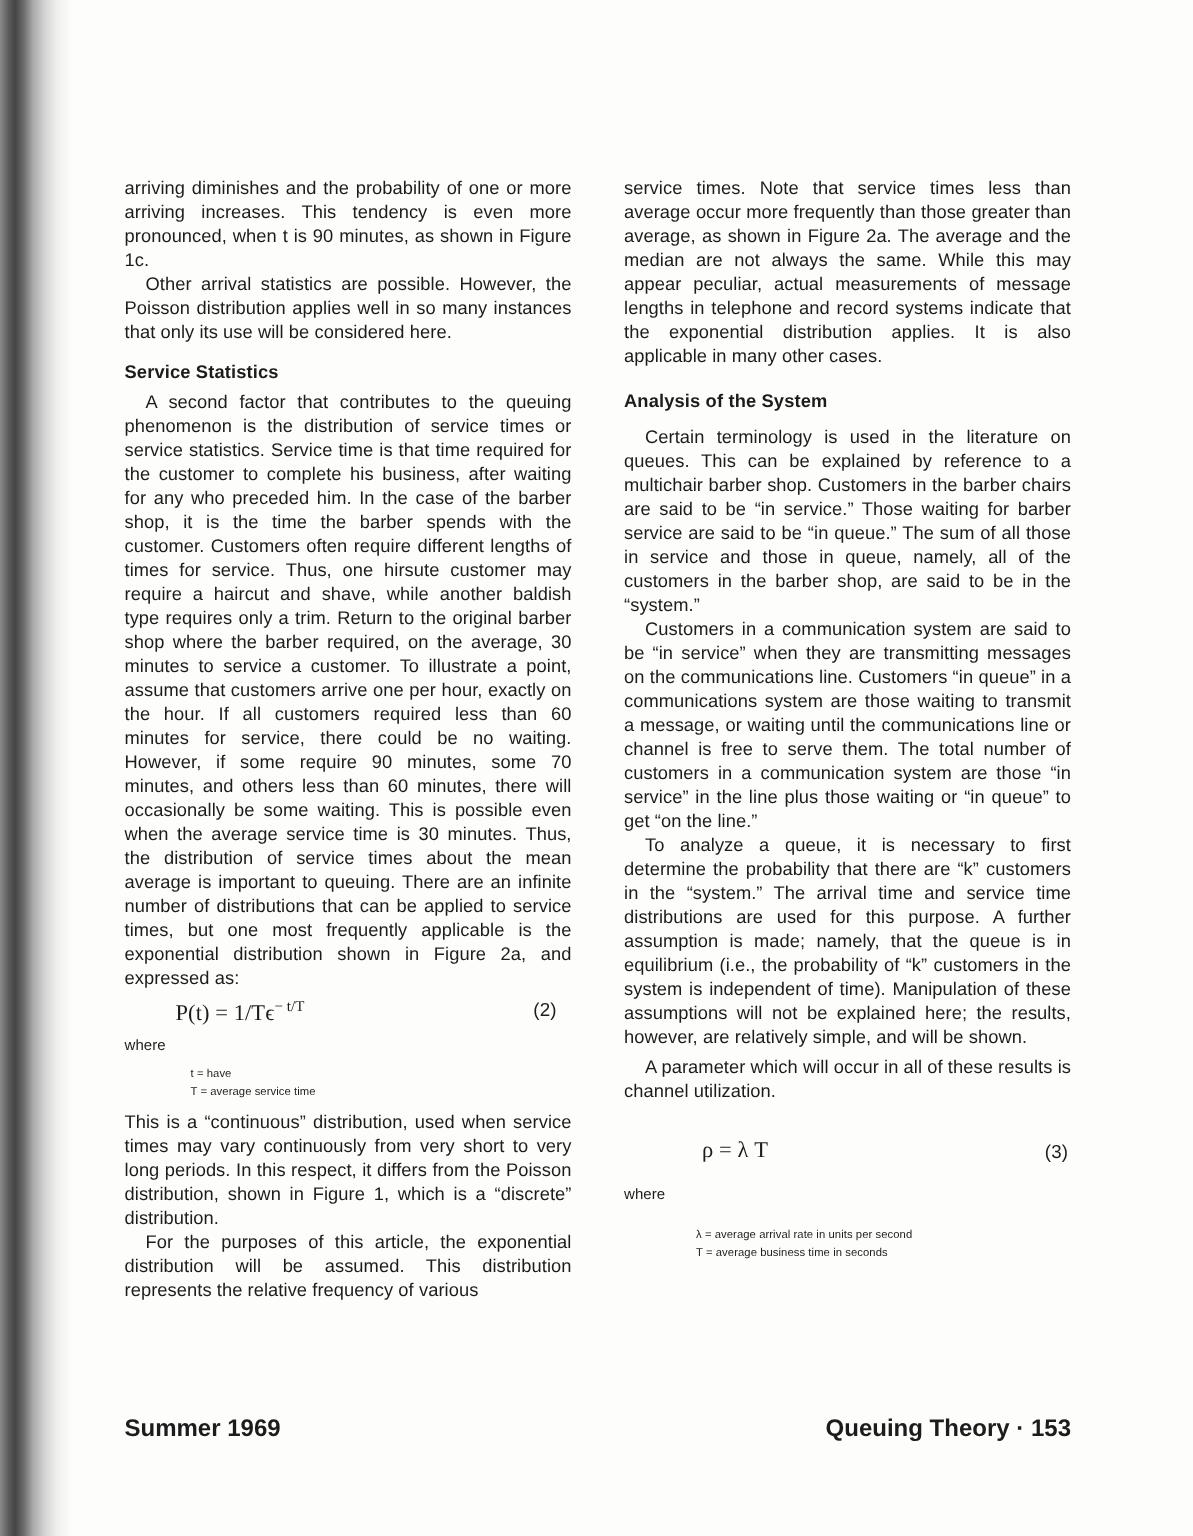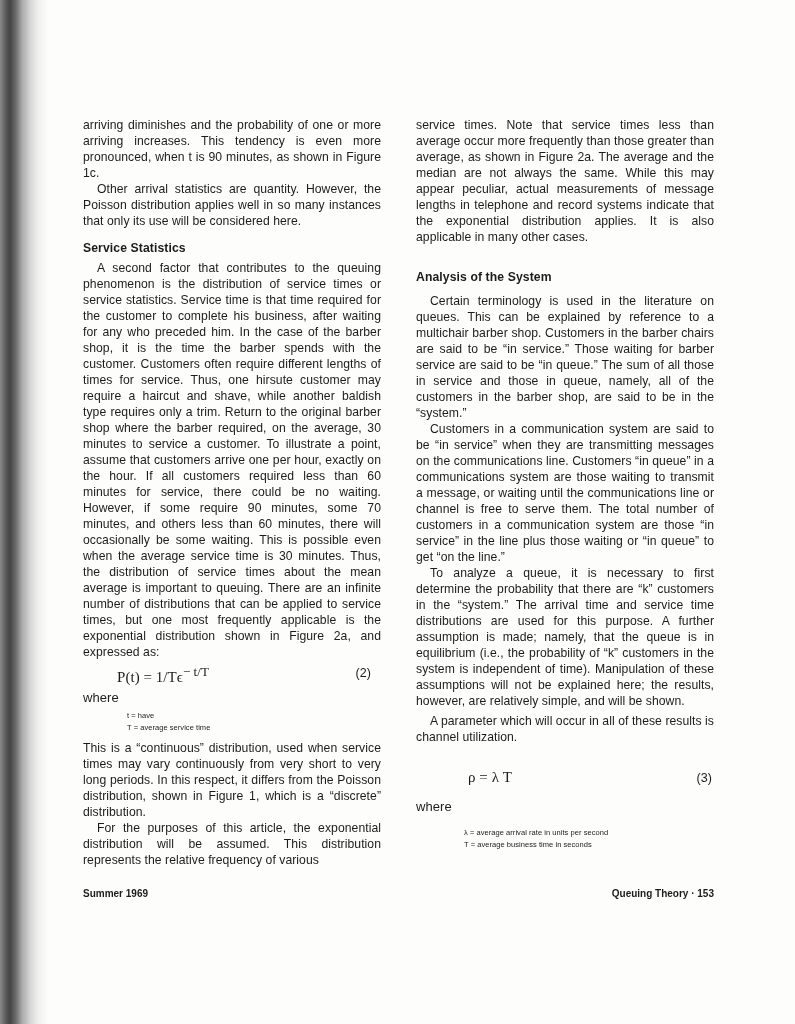--- a/index.html
+++ b/index.html
@@ -24,60 +24,60 @@
   p.noindent { text-indent: 0; }
   h3 {
     margin: 11px 0 4px 0; font-size: 12.2px; font-weight: bold;
     text-indent: 0; letter-spacing: 0.1px;
   }
   .eq {
     position: relative; height: 24px; margin: 2px 0 0 0;
     font-family: "Liberation Serif", "DejaVu Serif", serif; font-size: 15px;
   }
   .eq .expr { position: absolute; left: 34px; top: 2px; }
-  .eq .expr sup { font-size: 13px; vertical-align: 6px; }
+  .eq .expr sup { font-size: 10px; vertical-align: 6px; }
   .eq .num {
     position: absolute; right: 10px; top: 3px;
     font-family: "Liberation Sans", sans-serif; font-size: 12.5px;
   }
-  .where { font-size: 13px; margin: 4px 0 4px 0; text-indent: 0; }
+  .where { font-size: 10px; margin: 4px 0 4px 0; text-indent: 0; }
   .defs { font-size: 7.5px; line-height: 12px; padding-left: 44px; margin-bottom: 6px; }
   .defs.right { padding-left: 48px; margin-bottom: 0; }
   .footer {
-    position: absolute; top: 888px; font-size: 10px; font-weight: bold;
+    position: absolute; top: 944px; font-size: 16px; font-weight: bold;
   }
   .footer.left { left: 83px; }
   .footer.right { right: 81px; text-align: right; }
 </style>
 </head>
 <body>
 
 <div class="binding"></div>
 
 <div class="col left">
   <p class="noindent">arriving diminishes and the probability of one or more arriving increases. This tendency is even more pronounced, when t is 90 minutes, as shown in Figure 1c.</p>
-  <p>Other arrival statistics are quantity. However, the Poisson distribution applies well in so many instances that only its use will be considered here.</p>
+  <p>Other arrival statistics are possible. However, the Poisson distribution applies well in so many instances that only its use will be considered here.</p>
   <h3>Service Statistics</h3>
   <p>A second factor that contributes to the queuing phenomenon is the distribution of service times or service statistics. Service time is that time required for the customer to complete his business, after waiting for any who preceded him. In the case of the barber shop, it is the time the barber spends with the customer. Customers often require different lengths of times for service. Thus, one hirsute customer may require a haircut and shave, while another baldish type requires only a trim. Return to the original barber shop where the barber required, on the average, 30 minutes to service a customer. To illustrate a point, assume that customers arrive one per hour, exactly on the hour. If all customers required less than 60 minutes for service, there could be no waiting. However, if some require 90 minutes, some 70 minutes, and others less than 60 minutes, there will occasionally be some waiting. This is possible even when the average service time is 30 minutes. Thus, the distribution of service times about the mean average is important to queuing. There are an infinite number of distributions that can be applied to service times, but one most frequently applicable is the exponential distribution shown in Figure 2a, and expressed as:</p>
   <div class="eq">
     <span class="expr"><span>P(t) = 1/Tϵ</span><sup>− t/T</sup></span>
     <span class="num">(2)</span>
   </div>
   <div class="where">where</div>
   <div class="defs">
     <div>t = have</div>
     <div>T = average service time</div>
   </div>
   <p class="noindent">This is a “continuous” distribution, used when service times may vary continuously from very short to very long periods. In this respect, it differs from the Poisson distribution, shown in Figure 1, which is a “discrete” distribution.</p>
   <p>For the purposes of this article, the exponential distribution will be assumed. This distribution represents the relative frequency of various</p>
 </div>
 
 <div class="col right">
   <p class="noindent">service times. Note that service times less than average occur more frequently than those greater than average, as shown in Figure 2a. The average and the median are not always the same. While this may appear peculiar, actual measurements of message lengths in telephone and record systems indicate that the exponential distribution applies. It is also applicable in many other cases.</p>
-  <h3 style="margin-top:24px;margin-bottom:8px">Analysis of the System</h3>
+  <h3 style="margin-top:14px;margin-bottom:8px">Analysis of the System</h3>
   <p>Certain terminology is used in the literature on queues. This can be explained by reference to a multichair barber shop. Customers in the barber chairs are said to be “in service.” Those waiting for barber service are said to be “in queue.” The sum of all those in service and those in queue, namely, all of the customers in the barber shop, are said to be in the “system.”</p>
   <p>Customers in a communication system are said to be “in service” when they are transmitting messages on the communications line. Customers “in queue” in a communications system are those waiting to transmit a message, or waiting until the communications line or channel is free to serve them. The total number of customers in a communication system are those “in service” in the line plus those waiting or “in queue” to get “on the line.”</p>
   <p>To analyze a queue, it is necessary to first determine the probability that there are “k” customers in the “system.” The arrival time and service time distributions are used for this purpose. A further assumption is made; namely, that the queue is in equilibrium (i.e., the probability of “k” customers in the system is independent of time). Manipulation of these assumptions will not be explained here; the results, however, are relatively simple, and will be shown.</p>
   <p style="margin-top:4px">A parameter which will occur in all of these results is channel utilization.</p>
   <div class="eq" style="margin-top:22px">
     <span class="expr" style="left:52px">ρ = λ T</span>
     <span class="num" style="right:2px">(3)</span>
   </div>
   <div class="where" style="margin-top:8px">where</div>
   <div class="defs right" style="margin-top:12px">

